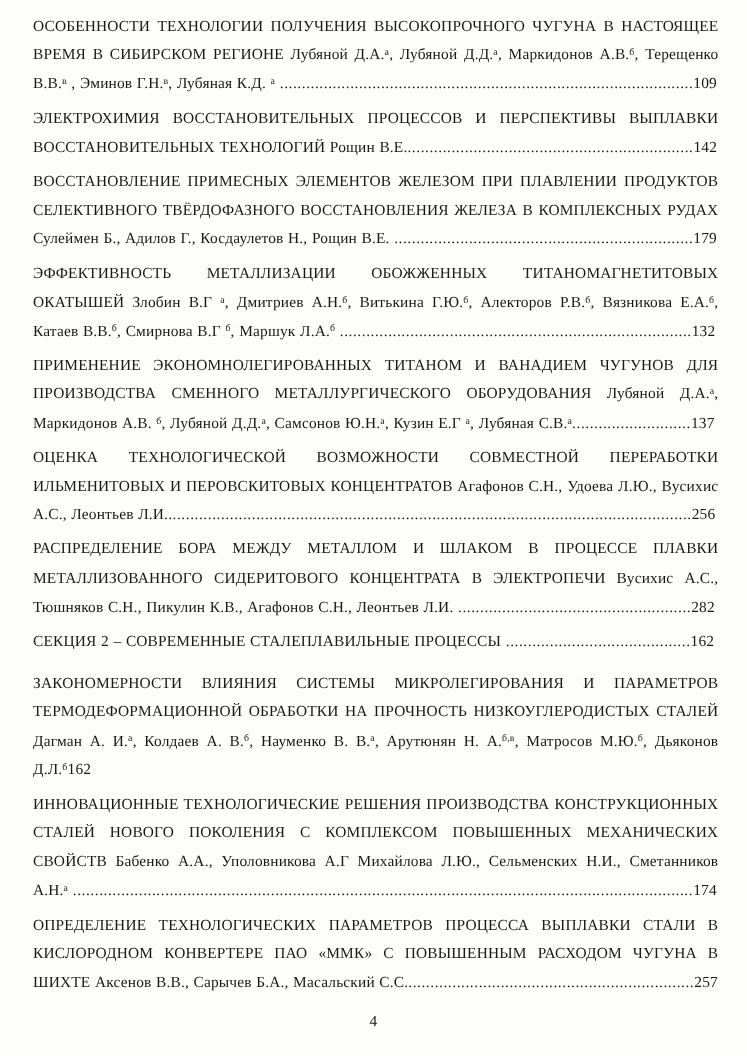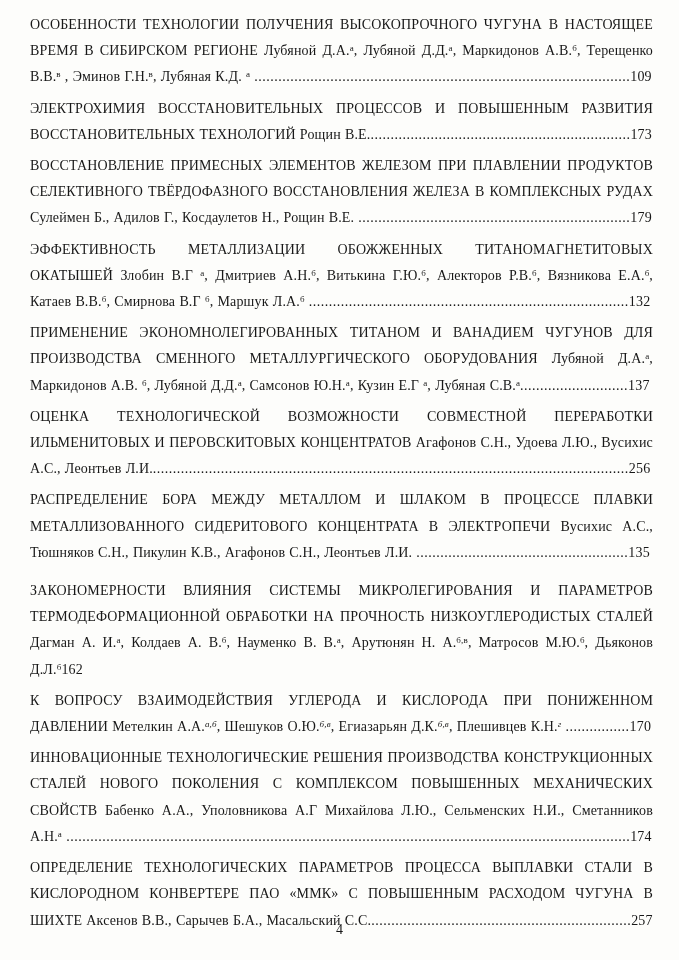--- a/index.html
+++ b/index.html
@@ -62,35 +62,35 @@
     color: #181818;
   }
 </style>
 </head>
 <body>
 
 <div class="page">
   <div class="toc" id="toc">
   <p class="entry"><span class="runs">ОСОБЕННОСТИ ТЕХНОЛОГИИ ПОЛУЧЕНИЯ ВЫСОКОПРОЧНОГО ЧУГУНА В НАСТОЯЩЕЕ ВРЕМЯ В СИБИРСКОМ РЕГИОНЕ Лубяной Д.А.<sup>а</sup>, Лубяной Д.Д.<sup>а</sup>, Маркидонов А.В.<sup>б</sup>, Терещенко В.В.<sup>в</sup> , Эминов Г.Н.<sup>в</sup>, Лубяная К.Д. <sup>а</sup> </span><span class="dots">..............................................................................................</span><span class="pnum">109</span></p>
 
-  <p class="entry"><span class="runs">ЭЛЕКТРОХИМИЯ ВОССТАНОВИТЕЛЬНЫХ ПРОЦЕССОВ  И ПОВЫШЕННЫМ РАЗВИТИЯ ВОССТАНОВИТЕЛЬНЫХ ТЕХНОЛОГИЙ Рощин В.Е.</span><span class="dots">.................................................................</span><span class="pnum">173</span></p>
+  <p class="entry"><span class="runs">ЭЛЕКТРОХИМИЯ ВОССТАНОВИТЕЛЬНЫХ ПРОЦЕССОВ  И ПЕРСПЕКТИВЫ ВЫПЛАВКИ ВОССТАНОВИТЕЛЬНЫХ ТЕХНОЛОГИЙ Рощин В.Е.</span><span class="dots">.................................................................</span><span class="pnum">142</span></p>
 
   <p class="entry"><span class="runs">ВОССТАНОВЛЕНИЕ ПРИМЕСНЫХ ЭЛЕМЕНТОВ ЖЕЛЕЗОМ ПРИ ПЛАВЛЕНИИ ПРОДУКТОВ СЕЛЕКТИВНОГО ТВЁРДОФАЗНОГО ВОССТАНОВЛЕНИЯ ЖЕЛЕЗА В КОМПЛЕКСНЫХ РУДАХ Сулеймен Б., Адилов Г., Косдаулетов Н., Рощин В.Е. </span><span class="dots">....................................................................</span><span class="pnum">179</span></p>
 
   <p class="entry"><span class="runs">ЭФФЕКТИВНОСТЬ МЕТАЛЛИЗАЦИИ ОБОЖЖЕННЫХ ТИТАНОМАГНЕТИТОВЫХ ОКАТЫШЕЙ Злобин В.Г <sup>а</sup>, Дмитриев А.Н.<sup>б</sup>, Витькина Г.Ю.<sup>б</sup>, Алекторов Р.В.<sup>б</sup>, Вязникова Е.А.<sup>б</sup>, Катаев В.В.<sup>б</sup>, Смирнова В.Г <sup>б</sup>, Маршук Л.А.<sup>б</sup> </span><span class="dots">................................................................................</span><span class="pnum">132</span></p>
 
   <p class="entry"><span class="runs">ПРИМЕНЕНИЕ ЭКОНОМНОЛЕГИРОВАННЫХ ТИТАНОМ И ВАНАДИЕМ ЧУГУНОВ ДЛЯ ПРОИЗВОДСТВА СМЕННОГО МЕТАЛЛУРГИЧЕСКОГО ОБОРУДОВАНИЯ Лубяной Д.А.<sup>а</sup>, Маркидонов А.В. <sup>б</sup>, Лубяной Д.Д.<sup>а</sup>, Самсонов Ю.Н.<sup>а</sup>, Кузин Е.Г <sup>а</sup>, Лубяная С.В.<sup>а</sup></span><span class="dots">...........................</span><span class="pnum">137</span></p>
 
   <p class="entry"><span class="runs">ОЦЕНКА ТЕХНОЛОГИЧЕСКОЙ ВОЗМОЖНОСТИ СОВМЕСТНОЙ ПЕРЕРАБОТКИ ИЛЬМЕНИТОВЫХ И ПЕРОВСКИТОВЫХ КОНЦЕНТРАТОВ Агафонов С.Н., Удоева Л.Ю., Вусихис А.С., Леонтьев Л.И.</span><span class="dots">.......................................................................................................................</span><span class="pnum">256</span></p>
 
-  <p class="entry"><span class="runs">РАСПРЕДЕЛЕНИЕ БОРА МЕЖДУ МЕТАЛЛОМ И ШЛАКОМ В ПРОЦЕССЕ ПЛАВКИ МЕТАЛЛИЗОВАННОГО СИДЕРИТОВОГО КОНЦЕНТРАТА В ЭЛЕКТРОПЕЧИ Вусихис А.С., Тюшняков С.Н., Пикулин К.В., Агафонов С.Н., Леонтьев Л.И. </span><span class="dots">.....................................................</span><span class="pnum">135</span></p>
+  <p class="entry"><span class="runs">РАСПРЕДЕЛЕНИЕ БОРА МЕЖДУ МЕТАЛЛОМ И ШЛАКОМ В ПРОЦЕССЕ ПЛАВКИ МЕТАЛЛИЗОВАННОГО СИДЕРИТОВОГО КОНЦЕНТРАТА В ЭЛЕКТРОПЕЧИ Вусихис А.С., Тюшняков С.Н., Пикулин К.В., Агафонов С.Н., Леонтьев Л.И. </span><span class="dots">.....................................................</span><span class="pnum">282</span></p>
 
+  <p class="entry"><span class="runs">СЕКЦИЯ 2 – СОВРЕМЕННЫЕ СТАЛЕПЛАВИЛЬНЫЕ ПРОЦЕССЫ </span><span class="dots">..........................................</span><span class="pnum">162</span></p>
 
   <p class="entry nolead"><span class="runs">ЗАКОНОМЕРНОСТИ ВЛИЯНИЯ СИСТЕМЫ МИКРОЛЕГИРОВАНИЯ И ПАРАМЕТРОВ ТЕРМОДЕФОРМАЦИОННОЙ ОБРАБОТКИ НА ПРОЧНОСТЬ НИЗКОУГЛЕРОДИСТЫХ СТАЛЕЙ Дагман А. И.<sup>а</sup>, Колдаев А. В.<sup>б</sup>, Науменко В. В.<sup>а</sup>, Арутюнян Н. А.<sup>б,в</sup>, Матросов М.Ю.<sup>б</sup>, Дьяконов Д.Л.<sup>б</sup></span><span class="pnum">162</span></p>
 
-  <p class="entry"><span class="runs">К ВОПРОСУ ВЗАИМОДЕЙСТВИЯ УГЛЕРОДА И КИСЛОРОДА ПРИ ПОНИЖЕННОМ ДАВЛЕНИИ Метелкин А.А.<sup class="it">а,б</sup>, Шешуков О.Ю.<sup class="it">б,в</sup>, Егиазарьян Д.К.<sup class="it">б,в</sup>, Плешивцев К.Н.<sup class="it">г</sup> </span><span class="dots">................</span><span class="pnum">170</span></p>
 
   <p class="entry"><span class="runs">ИННОВАЦИОННЫЕ ТЕХНОЛОГИЧЕСКИЕ РЕШЕНИЯ ПРОИЗВОДСТВА КОНСТРУКЦИОННЫХ СТАЛЕЙ НОВОГО ПОКОЛЕНИЯ С КОМПЛЕКСОМ ПОВЫШЕННЫХ МЕХАНИЧЕСКИХ СВОЙСТВ Бабенко А.А., Уполовникова А.Г  Михайлова Л.Ю., Сельменских Н.И., Сметанников А.Н.<sup>а</sup> </span><span class="dots">.............................................................................................................................................</span><span class="pnum">174</span></p>
 
   <p class="entry"><span class="runs">ОПРЕДЕЛЕНИЕ ТЕХНОЛОГИЧЕСКИХ ПАРАМЕТРОВ ПРОЦЕССА ВЫПЛАВКИ СТАЛИ В КИСЛОРОДНОМ КОНВЕРТЕРЕ ПАО «ММК» С ПОВЫШЕННЫМ РАСХОДОМ ЧУГУНА В ШИХТЕ Аксенов В.В., Сарычев Б.А., Масальский С.С.</span><span class="dots">.................................................................</span><span class="pnum">257</span></p>
 </div>
   <div class="page-number">4</div>
 </div>
 
 </body></html>

